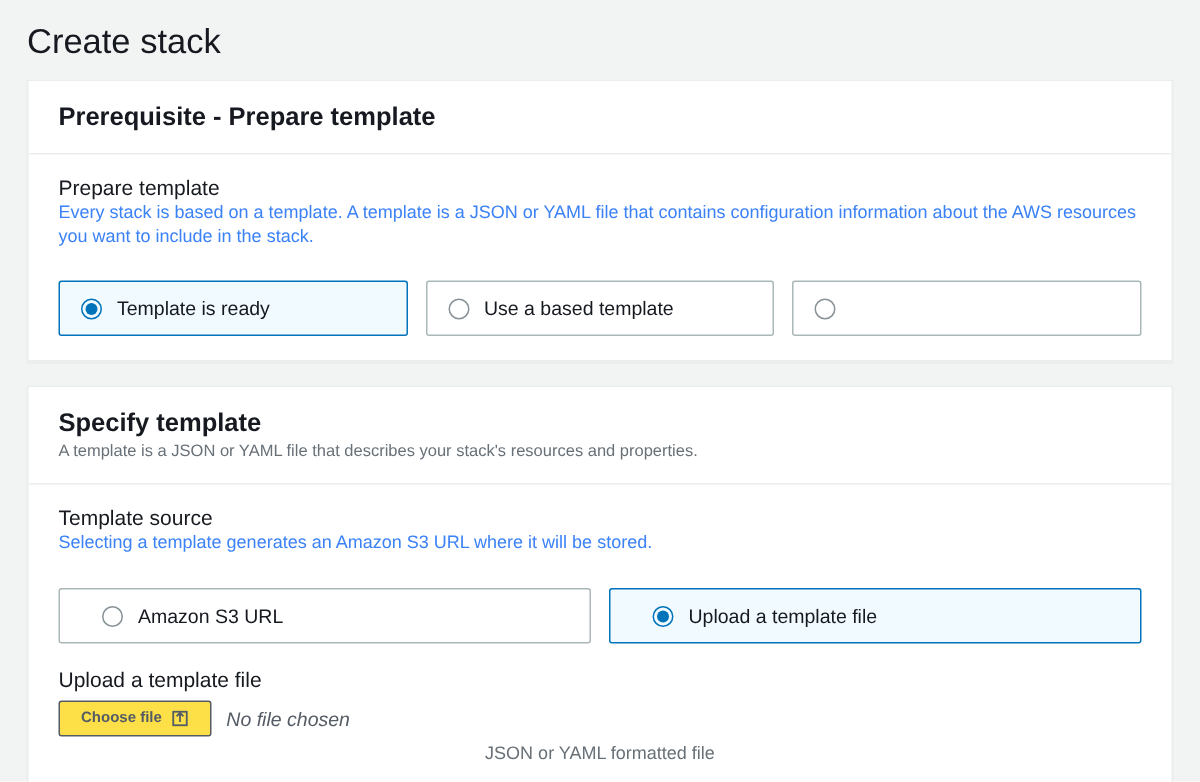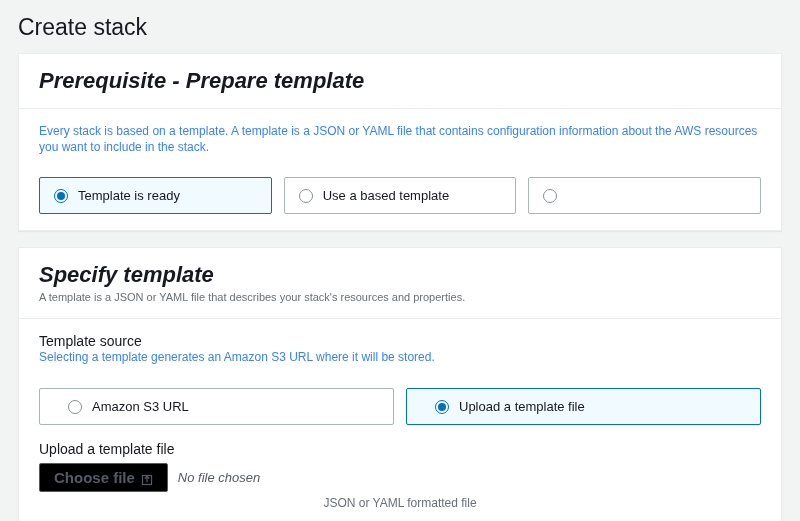--- a/index.html
+++ b/index.html
@@ -23,24 +23,23 @@
     background: #fff;
     border: 1px solid #eaeded;
     box-shadow: 0 1px 1px rgba(0,0,0,0.05);
     margin-bottom: 16px;
   }
   .panel-header {
     padding: 14px 20px;
     border-bottom: 1px solid #eaeded;
   }
   .panel-header h2 {
-    font-size: 22px;
+    font-size: 17px;
     font-weight: 700;
     color: #16191f;
-    font-style: italic;
   }
   .panel-header .subtitle {
     font-size: 11px;
     color: #687078;
     margin-top: 2px;
     line-height: 1.3;
   }
   .panel-body {
     padding: 14px 20px 16px 20px;
   }
@@ -104,27 +103,27 @@
     margin-top: 16px;
   }
   .choose-row {
     display: flex;
     align-items: center;
     gap: 10px;
     margin-top: 6px;
   }
   .btn {
     display: inline-flex;
-    align-items: flex-end;
+    align-items: flex-start;
     gap: 6px;
     border: 1px solid #545b64;
-    background: #000000;
+    background: #fde047;
     color: #545b64;
     padding: 5px 14px;
-    font-size: 15px;
+    font-size: 10px;
     font-weight: 700;
     border-radius: 2px;
     cursor: pointer;
   }
   .no-file {
     font-size: 13px;
     font-style: italic;
     color: #545b64;
   }
   .upload-help {
@@ -159,20 +158,21 @@
 </head>
 <body>
 
 <h1 class="page-title">Create stack</h1>
 
 <div class="panel">
   <div class="panel-header">
     <h2>Prerequisite - Prepare template</h2>
   </div>
   <div class="panel-body">
+    <div class="field-label">Prepare template</div>
     <div class="field-help">Every stack is based on a template. A template is a JSON or YAML file that contains configuration information about the AWS resources you want to include in the stack.</div>
     <div class="tiles">
       <div class="tile selected">
         <span class="radio-outer">
             <span class="radio-inner"></span>
           </span>
         <span>Template is ready</span>
       </div>
       <div class="tile">
         <span class="radio-outer">

